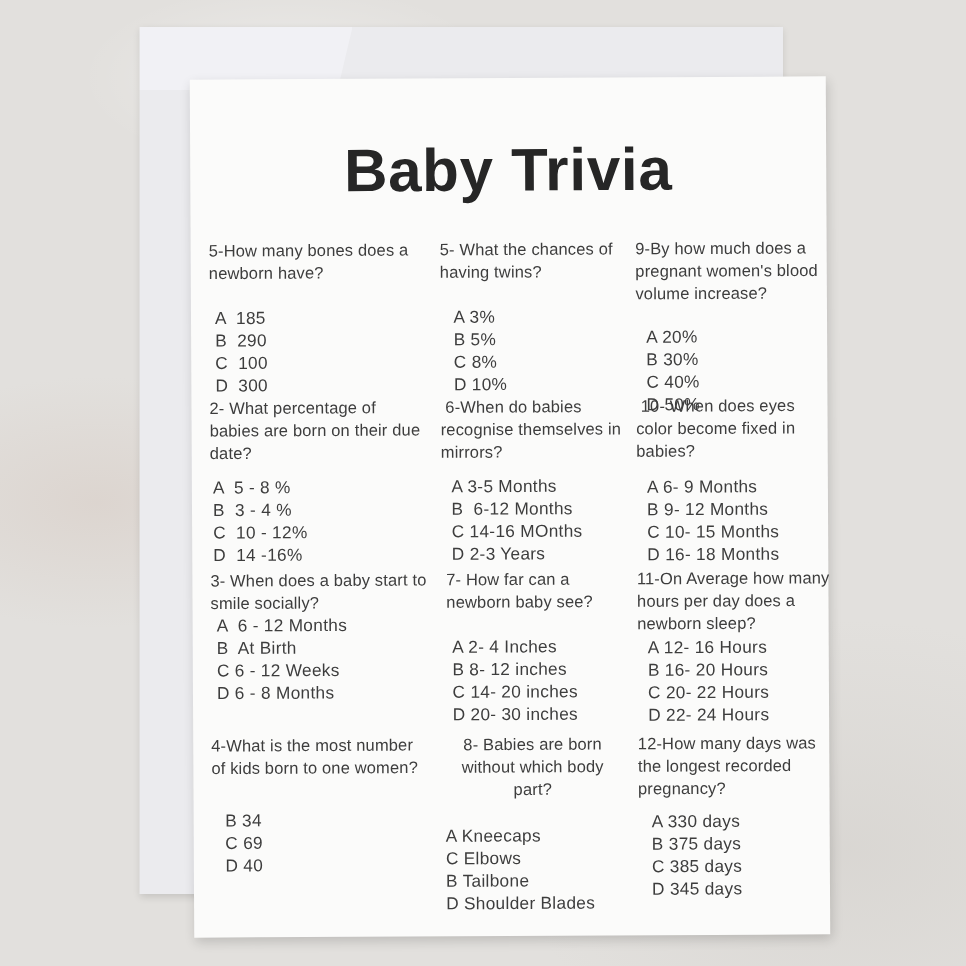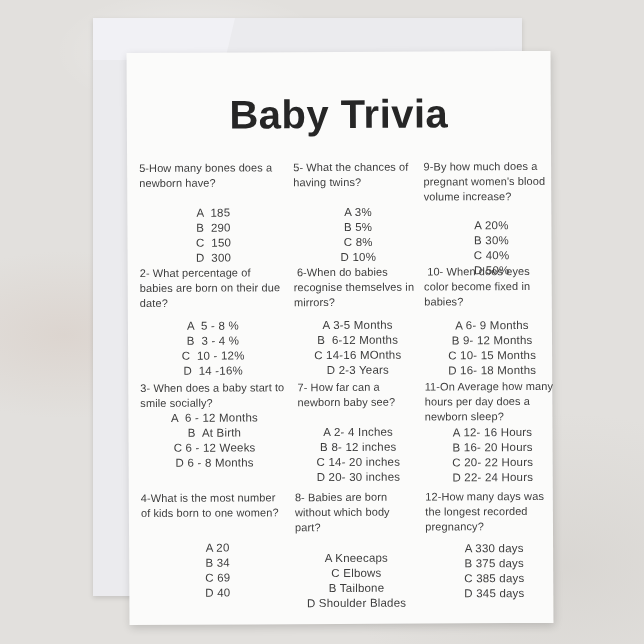--- a/index.html
+++ b/index.html
@@ -45,60 +45,60 @@
     grid-template-rows:105px 115px 110px auto;
     grid-auto-flow:column;
     column-gap:10px;
     color:#3d3d3d;
   }
   .qblock{overflow:visible;}
   .qtext{
     margin:0;white-space:pre;
     font-size:11px;line-height:15px;letter-spacing:0.1px;
   }
-  .answers{padding-left:7px;text-align:center;}
+  .answers{padding-left:7px;}
   .ans{
     white-space:pre;
     font-size:11.5px;line-height:15px;letter-spacing:0.2px;
   }
   
   .q1 .answers,.q5 .answers{margin-top:15px}
   .q9 .answers{margin-top:14px}
   .q2 .answers,.q6 .answers{margin-top:8px}
   .q10 .answers{margin-top:9px}
   .q3 .answers{}
   .q7 .answers{margin-top:15px}
   .q11 .answers{margin-top:1px}
   .q4 .answers{margin-top:20px}
   .q8 .answers{margin-top:16px}
   .q12 .answers{margin-top:7px}
   
   .q1 .answers,.q3 .answers{padding-left:4px}
   .q2 .answers,.q8 .answers{padding-left:2px}
   .q4 .answers,.q5 .answers,.q12 .answers{padding-left:9px}
   
-  .q8 .qtext{text-align:left}
+  .q8 .qtext{text-align:center}
 </style>
 </head>
 <body>
 
 <div class="envelope"></div>
 
 <div class="card">
   <h1 class="card-title">Baby Trivia</h1>
 
   <div class="qgrid">
 
     <div class="qblock q1">
       <p class="qtext">5-How many bones does a
 newborn have?</p>
       <div class="answers">
         <div class="ans">A  185</div>
         <div class="ans">B  290</div>
-        <div class="ans">C  150</div>
+        <div class="ans">C  100</div>
         <div class="ans">D  300</div>
       </div>
     </div>
 
     <div class="qblock q2">
       <p class="qtext">2- What percentage of
 babies are born on their due
 date?</p>
       <div class="answers">
         <div class="ans">A  5 - 8 %</div>
@@ -116,21 +116,20 @@
         <div class="ans">B  At Birth</div>
         <div class="ans">C 6 - 12 Weeks</div>
         <div class="ans">D 6 - 8 Months</div>
       </div>
     </div>
 
     <div class="qblock q4">
       <p class="qtext">4-What is the most number
 of kids born to one women?</p>
       <div class="answers">
-        <div class="ans">A 20</div>
         <div class="ans">B 34</div>
         <div class="ans">C 69</div>
         <div class="ans">D 40</div>
       </div>
     </div>
 
     <div class="qblock q5">
       <p class="qtext">5- What the chances of
 having twins?</p>
       <div class="answers">

